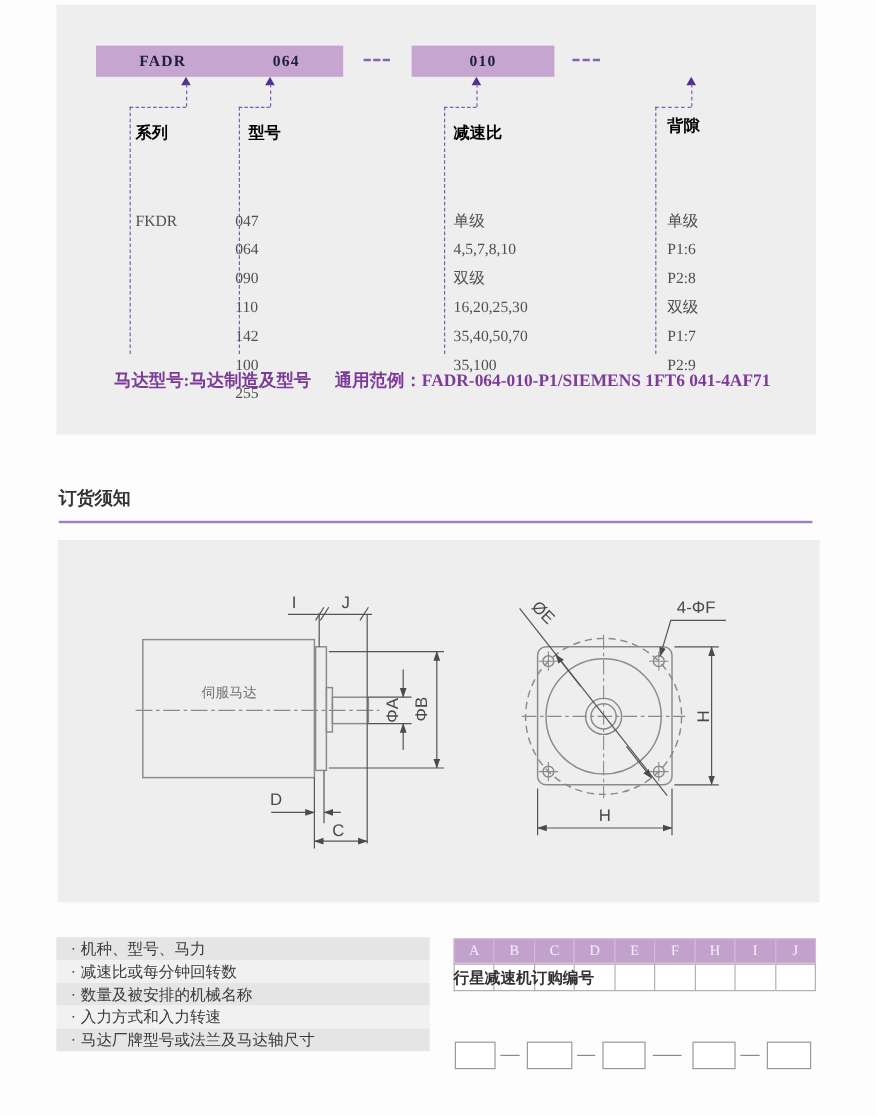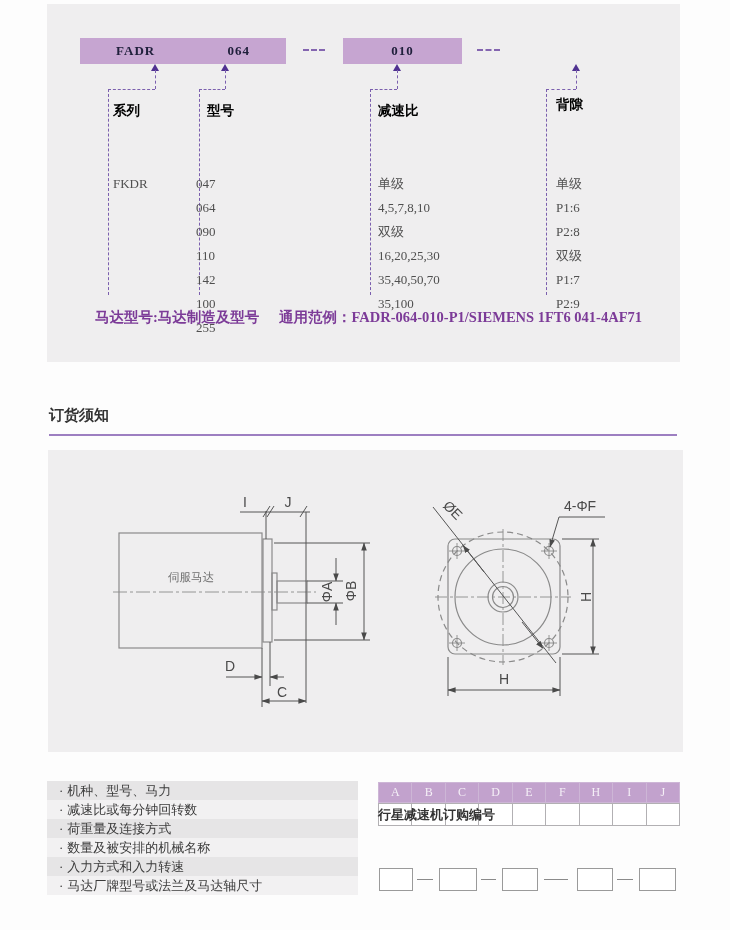--- a/index.html
+++ b/index.html
@@ -206,21 +206,20 @@
         <text x="538" y="152" text-anchor="middle" transform="rotate(-90 538 147)">H</text>
         <text x="456" y="234" text-anchor="middle">H</text>
       </g>
       <text x="143" y="131" text-anchor="middle" font-size="11.5" fill="#6e6e6e" font-family="Liberation Serif, DejaVu Serif, serif">伺服马达</text>
     </svg>
   </div>
 
   <div class="notes">
     <div class="note-row"><span class="bullet">·</span><span>机种、型号、马力</span></div>
     <div class="note-row"><span class="bullet">·</span><span>减速比或每分钟回转数</span></div>
-    <div class="note-row"><span class="bullet">·</span><span>荷重量及连接方式</span></div>
     <div class="note-row"><span class="bullet">·</span><span>数量及被安排的机械名称</span></div>
     <div class="note-row"><span class="bullet">·</span><span>入力方式和入力转速</span></div>
     <div class="note-row"><span class="bullet">·</span><span>马达厂牌型号或法兰及马达轴尺寸</span></div>
   </div>
 
   <div class="order-table">
     <div class="ot-head">
       <div class="cell">A</div>
       <div class="cell">B</div>
       <div class="cell">C</div>

